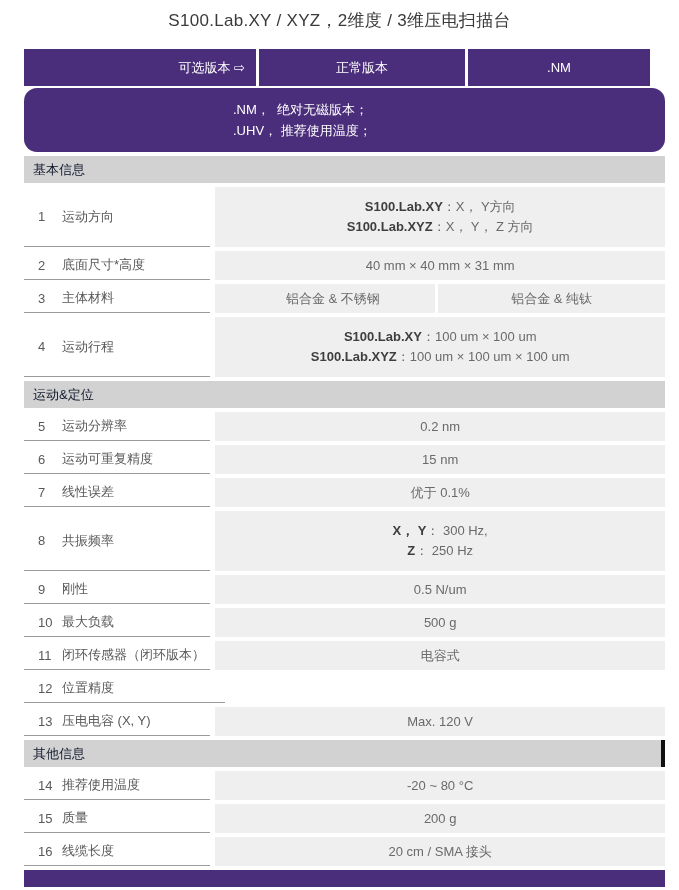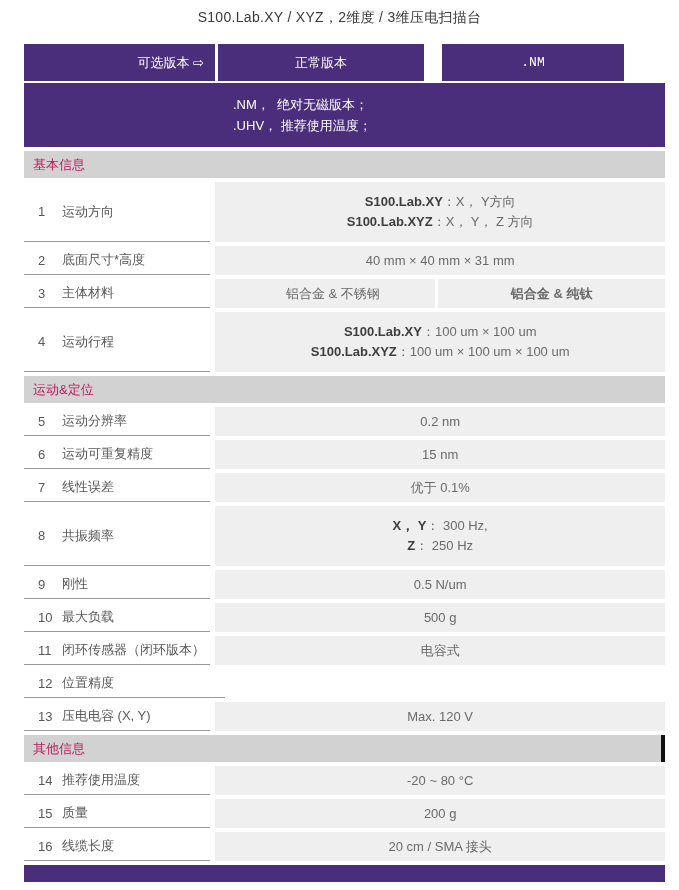--- a/index.html
+++ b/index.html
@@ -3,68 +3,69 @@
 <meta charset="utf-8">
 <style>
   html,body { margin:0; padding:0; }
   body {
     width:679px; height:890px; background:#ffffff; overflow:hidden;
     font-family:"Liberation Sans","DejaVu Sans",sans-serif;
     color:#595959; -webkit-font-smoothing:antialiased;
   }
   .page-title {
     margin:9px 0 0 0; padding:0; text-align:center;
-    font-size:14px; font-weight:400; color:#3a3a3a; letter-spacing:0.3px;
+    font-size:17px; font-weight:400; color:#3a3a3a; letter-spacing:0.3px;
   }
   .spec-table { margin:17px 0 0 24px; width:641px; }
 
   
   .header-row { display:flex; margin-bottom:2px; }
   .header-cell {
     background:#4b2e7b; color:#ffffff; font-size:13px;
     height:37px; display:flex; align-items:center; justify-content:center;
     box-sizing:border-box;
   }
-  .hc1 { width:191px; justify-content:flex-end; padding-right:11px; margin-right:3px; }
-  .hc2 { width:206px; margin-right:18px; }
-  .hc3 { width:182px;font-family:Liberation Mono, monospace; }
+  .hc1 { width:232px; justify-content:flex-end; padding-right:11px; margin-right:3px; }
+  .hc2 { width:206px; margin-right:3px; }
+  .hc3 { width:182px; }
 
   
   .note-band {
     background:#4b2e7b; color:#ffffff; font-size:13px;
     height:64px; box-sizing:border-box; padding-left:209px;
     display:flex; flex-direction:column; justify-content:center;
     margin-bottom:4px;
+    border-radius:13px;
   }
   .note-line { line-height:21px; white-space:pre; }
 
   
   .section-bar {
-    position:relative; background:#d2d2d2; color:#be185d; font-size:13px;
+    position:relative; background:#d2d2d2; color:#0f172a; font-size:13px;
     height:27px; display:flex; align-items:center; padding-left:9px;
     box-sizing:border-box; margin-bottom:4px;
   }
   .dark-marker { position:absolute; right:0; top:0; width:4px; height:100%; background:#101010; }
 
   
   .row { display:flex; margin-bottom:4px; }
   .row-left {
     width:201px; box-sizing:border-box; display:flex; align-items:center;
     border-bottom:1px solid #9b9b9b; font-size:13px; color:#595959;
   }
   .row-no { width:24px; margin-left:14px; flex-shrink:0; }
   .row-label { white-space:pre; }
   .row-values { width:485px; margin-left:5px; display:flex; }
   .value-cell {
     background:#f0efef; flex:1; display:flex; flex-direction:column;
     justify-content:center; align-items:center; text-align:center;
     font-size:13px; color:#6a6a6a;
   }
   .value-cell.split-a { flex:0 0 205px; margin-right:3px;padding-left:15px; }
-  .value-cell.split-b { flex:1;font-weight:bold; }
+  .value-cell.split-b { flex:1; }
   .value-line { line-height:20px; white-space:pre; }
   .seg-b { font-weight:700; color:#3e3e3e; }
   .row.single { height:29px; }
   .row.tall { height:60px; }
 
   
   .footer-bar { background:#4b2e7b; height:17px; }
 </style>
 </head>
 <body>

